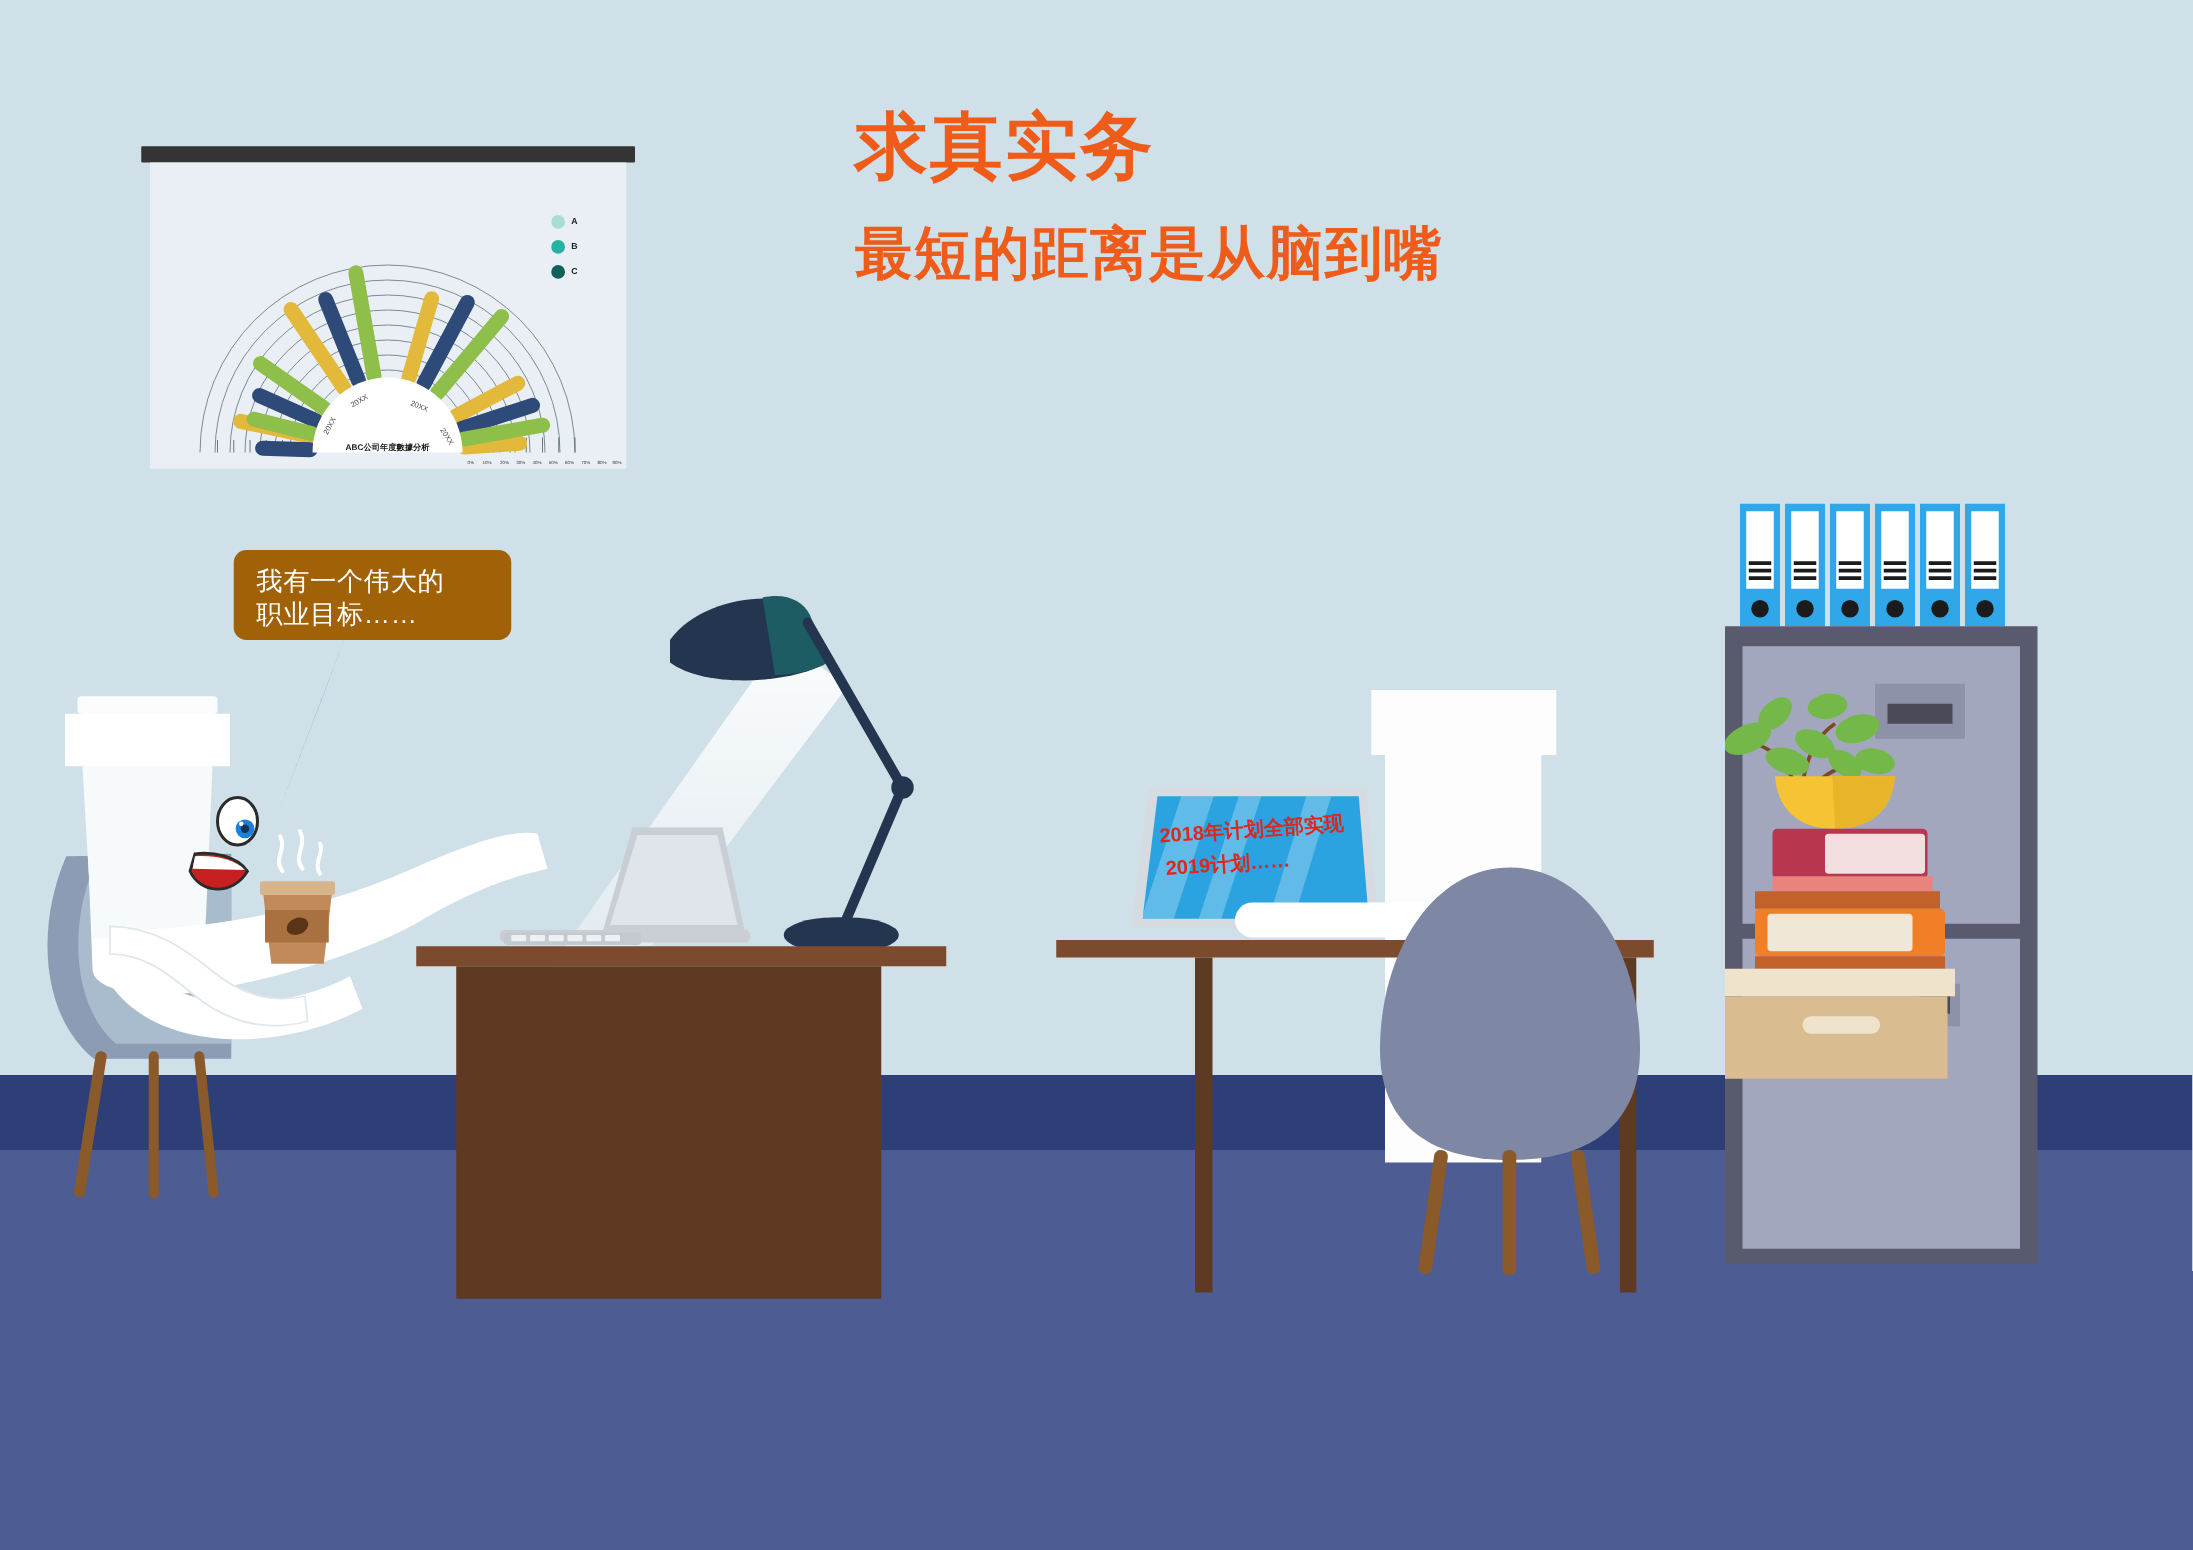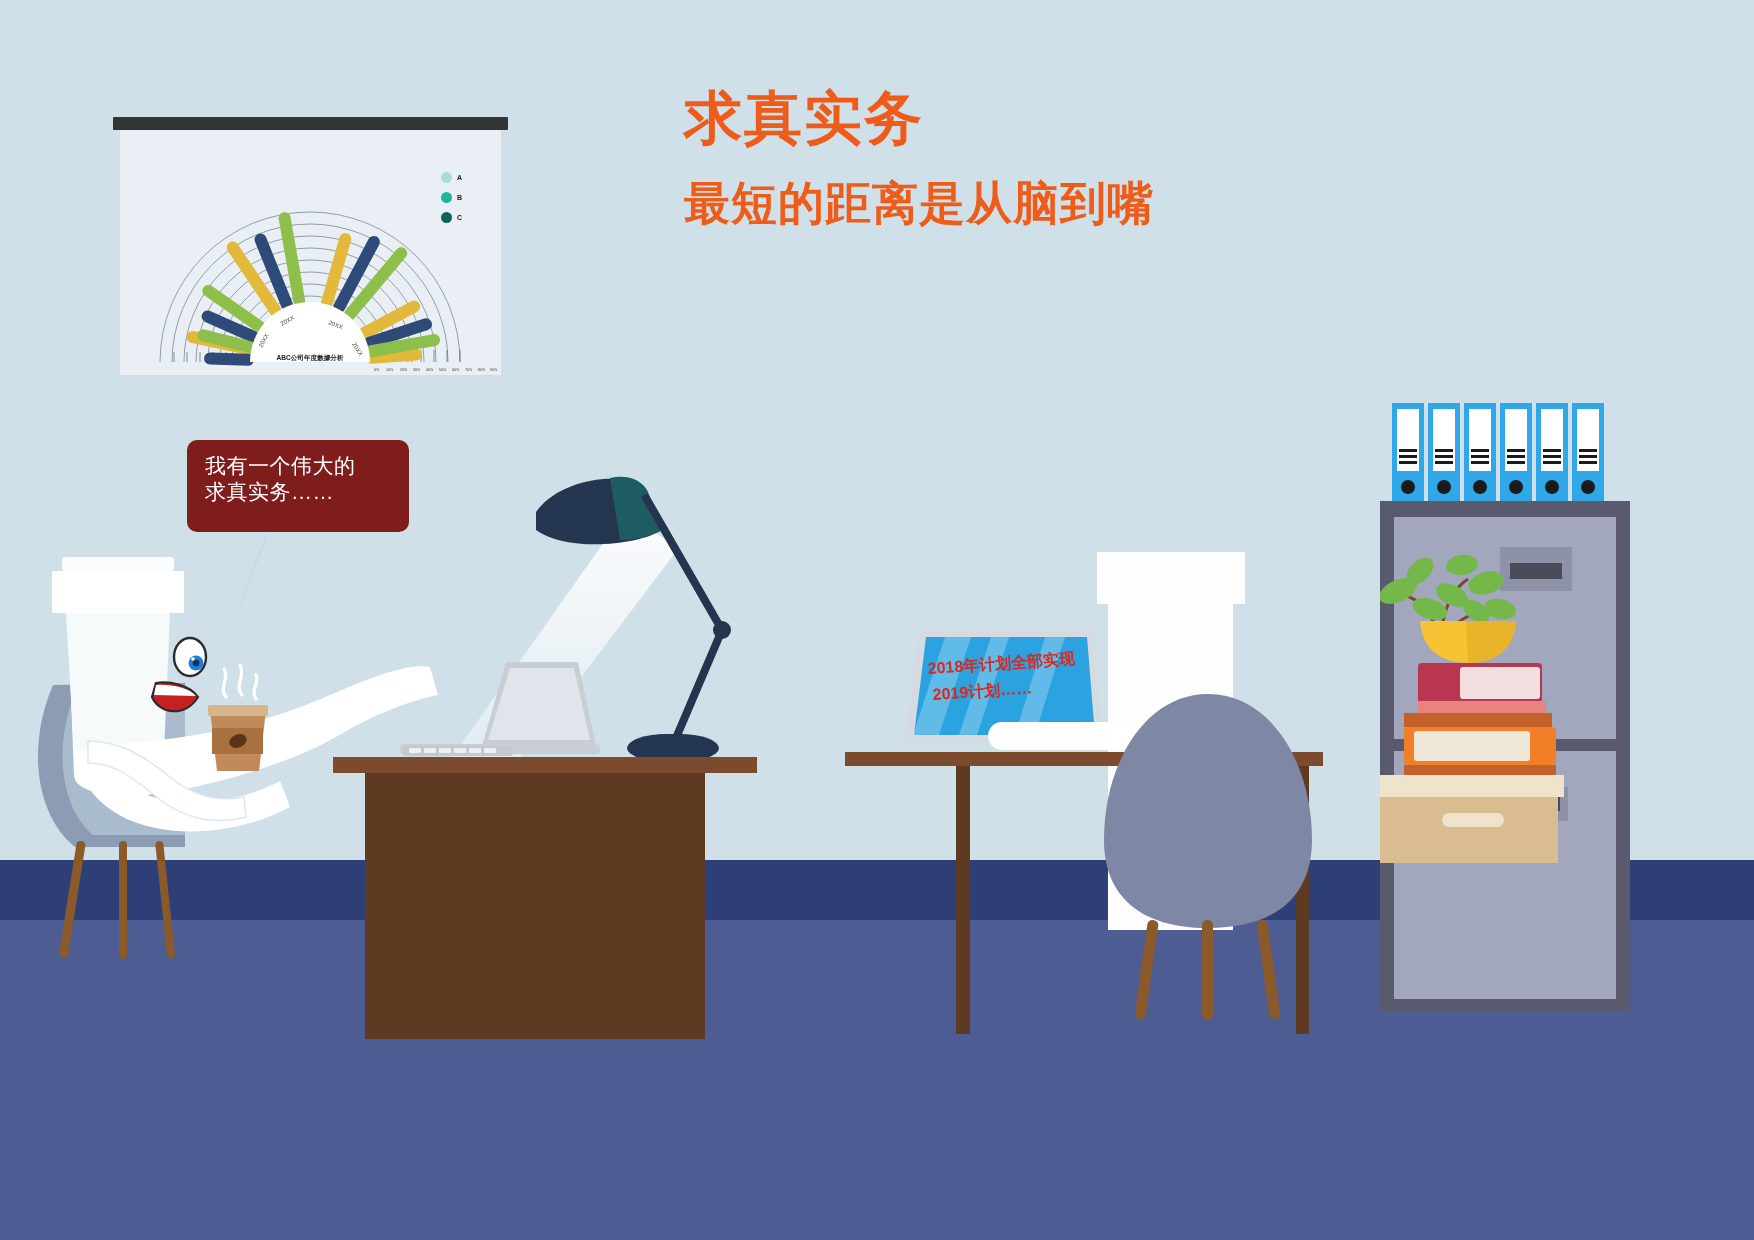--- a/index.html
+++ b/index.html
@@ -22,35 +22,35 @@
 
   
   .chart{position:absolute;left:0;top:0;width:381px;height:245px;overflow:hidden;}
   .chart svg{position:absolute;left:0;top:0;}
   .legend{position:absolute;right:14px;top:42px;width:46px;}
   .legend-row{display:flex;align-items:center;gap:5px;margin-bottom:9px;}
   .legend-dot{width:11px;height:11px;border-radius:50%;flex:0 0 auto;}
   .legend-label{font-size:7px;color:#222;font-weight:700;line-height:1;}
 
   
-  .headline{position:absolute;left:684px;top:88px;width:700px;}
+  .headline{position:absolute;left:684px;top:88px;width:700px;font-family:Liberation Serif, serif;}
   .headline h1{
     margin:0;font-size:58px;line-height:1.05;font-weight:700;
     color:#ef5b19;letter-spacing:2px;
   }
   .headline .sub{margin-top:28px;}
   .headline .sub p{
     margin:0 0 2px 0;font-size:46px;line-height:1.15;font-weight:700;
     color:#ef5b19;letter-spacing:1px;
   }
 
   
   .bubble{
-    position:absolute;left:187px;top:440px;width:222px;height:92px;
-    background:#7f1d1d;border-radius:10px;
+    position:absolute;left:187px;top:440px;width:222px;height:72px;
+    background:#a16207;border-radius:10px;
   }
   .bubble-text{
     position:absolute;left:18px;top:13px;right:10px;
     color:#ffffff;font-size:21px;line-height:1.26;font-weight:400;letter-spacing:.5px;
   }
   .bubble-tail{position:absolute;left:180px;top:505px;width:120px;height:160px;}
 
   
   .char{position:absolute;left:30px;top:545px;width:420px;height:330px;}
 
@@ -198,21 +198,21 @@
       <p>最短的距离是从脑到嘴</p>
     </div>
   </div>
 
   <svg class="bubble-tail" viewBox="0 0 120 160">
     <polygon points="98,0 40,152 76,58" fill="#1a73bd"></polygon>
   </svg>
   <div class="bubble">
     <div class="bubble-text">
       <div>我有一个伟大的</div>
-      <div>求真实务……</div>
+      <div>职业目标……</div>
     </div>
   </div>
 
   <svg class="chair-l" viewBox="0 0 175 290">
     <path d="M18 10 C-8 70 0 140 40 172 L150 172 L150 8 Z" fill="#8d9cb5"></path>
     <path d="M40 18 C18 72 26 134 58 160 L150 160 L150 16 Z" fill="#a9bccd"></path>
     <rect x="42" y="166" width="9" height="118" rx="4" fill="#8a5a2b" transform="rotate(9 46 166)"></rect>
     <rect x="84" y="166" width="8" height="118" rx="4" fill="#8a5a2b"></rect>
     <rect x="120" y="166" width="8" height="118" rx="4" fill="#8a5a2b" transform="rotate(-6 124 166)"></rect>
   </svg>

